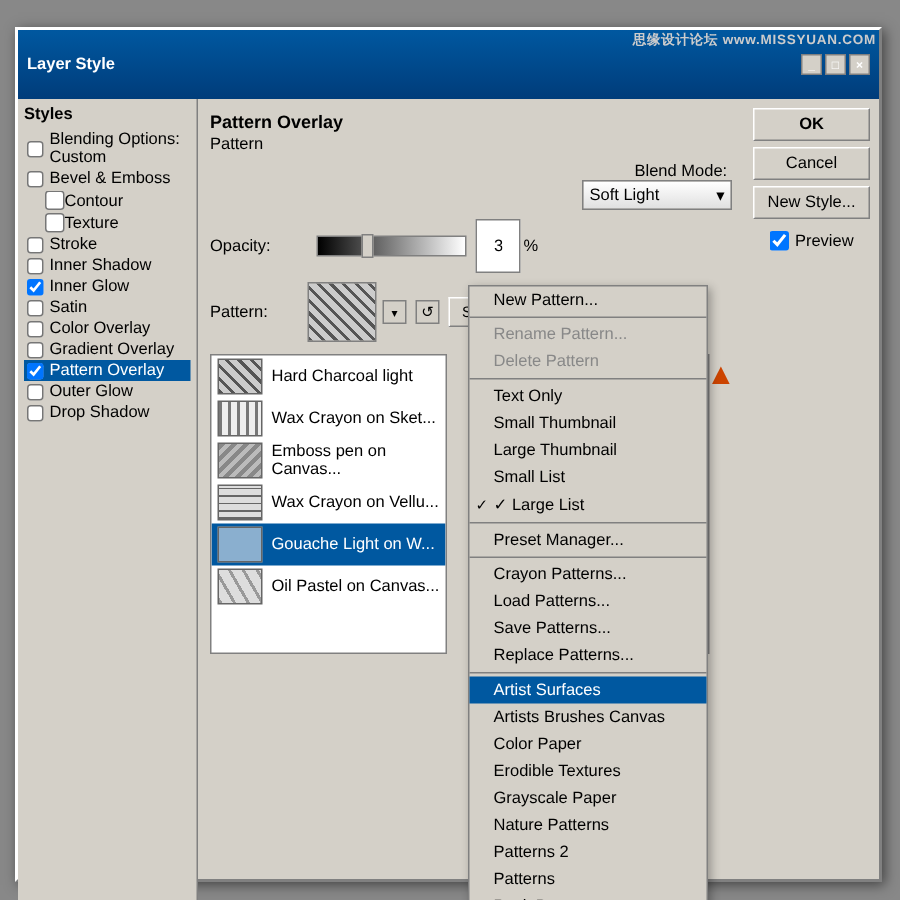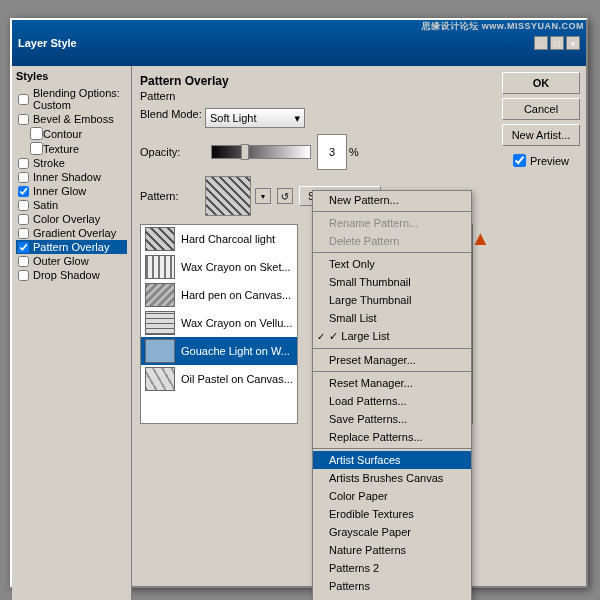--- a/index.html
+++ b/index.html
@@ -102,23 +102,24 @@
       margin-bottom: 2px;
       color: #000;
     }
     .section-sub-header {
       font-size: 11px;
       margin-bottom: 6px;
       color: #000;
     }
     .form-row {
       display: flex;
-      align-items: flex-start;
+      align-items: flex-end;
       margin-bottom: 6px;
       font-size: 11px;
+      flex-direction: column;
     }
     .form-label {
       width: 65px;
       color: #000;
     }
     .blend-select {
       width: 100px;
       height: 20px;
       background: linear-gradient(to bottom, #fff, #e0e0e0);
       border: 1px solid #808080;
@@ -454,21 +455,21 @@
           <div class="pattern-list-item">
             <div class="pattern-thumb pattern-thumb-1"></div>
             <span>Hard Charcoal light</span>
           </div>
           <div class="pattern-list-item">
             <div class="pattern-thumb pattern-thumb-3"></div>
             <span>Wax Crayon on Sket...</span>
           </div>
           <div class="pattern-list-item">
             <div class="pattern-thumb pattern-thumb-4"></div>
-            <span>Hard pen on Canvas...</span>
+            <span>Emboss pen on Canvas...</span>
           </div>
           <div class="pattern-list-item">
             <div class="pattern-thumb pattern-thumb-2"></div>
             <span>Wax Crayon on Vellu...</span>
           </div>
           <div class="pattern-list-item selected">
             <div class="pattern-thumb pattern-thumb-5"></div>
             <span>Gouache Light on W...</span>
           </div>
           <div class="pattern-list-item">
@@ -479,21 +480,21 @@
         <div class="gear-icon-btn">⚙</div>
         <div class="up-arrow-btn">
           <span class="up-arrow-icon">▲</span>
         </div>
       </div>
     </div>
 
     <div class="right-panel">
       <button class="dialog-btn primary">OK</button>
       <button class="dialog-btn">Cancel</button>
-      <button class="dialog-btn">New Artist...</button>
+      <button class="dialog-btn">New Style...</button>
       <div class="preview-check">
         <input type="checkbox" checked="" style="">
         <span>Preview</span>
       </div>
     </div>
   </div>
 
   <div class="context-menu">
     <div class="menu-item">New Pattern...</div>
     <div class="menu-separator"></div>
@@ -501,21 +502,21 @@
     <div class="menu-item disabled">Delete Pattern</div>
     <div class="menu-separator"></div>
     <div class="menu-item">Text Only</div>
     <div class="menu-item">Small Thumbnail</div>
     <div class="menu-item">Large Thumbnail</div>
     <div class="menu-item">Small List</div>
     <div class="menu-item checked">✓ Large List</div>
     <div class="menu-separator"></div>
     <div class="menu-item">Preset Manager...</div>
     <div class="menu-separator"></div>
-    <div class="menu-item">Reset Manager...</div>
+    <div class="menu-item">Crayon Patterns...</div>
     <div class="menu-item">Load Patterns...</div>
     <div class="menu-item">Save Patterns...</div>
     <div class="menu-item">Replace Patterns...</div>
     <div class="menu-separator"></div>
     <div class="menu-item highlighted">Artist Surfaces</div>
     <div class="menu-item">Artists Brushes Canvas</div>
     <div class="menu-item">Color Paper</div>
     <div class="menu-item">Erodible Textures</div>
     <div class="menu-item">Grayscale Paper</div>
     <div class="menu-item">Nature Patterns</div>

